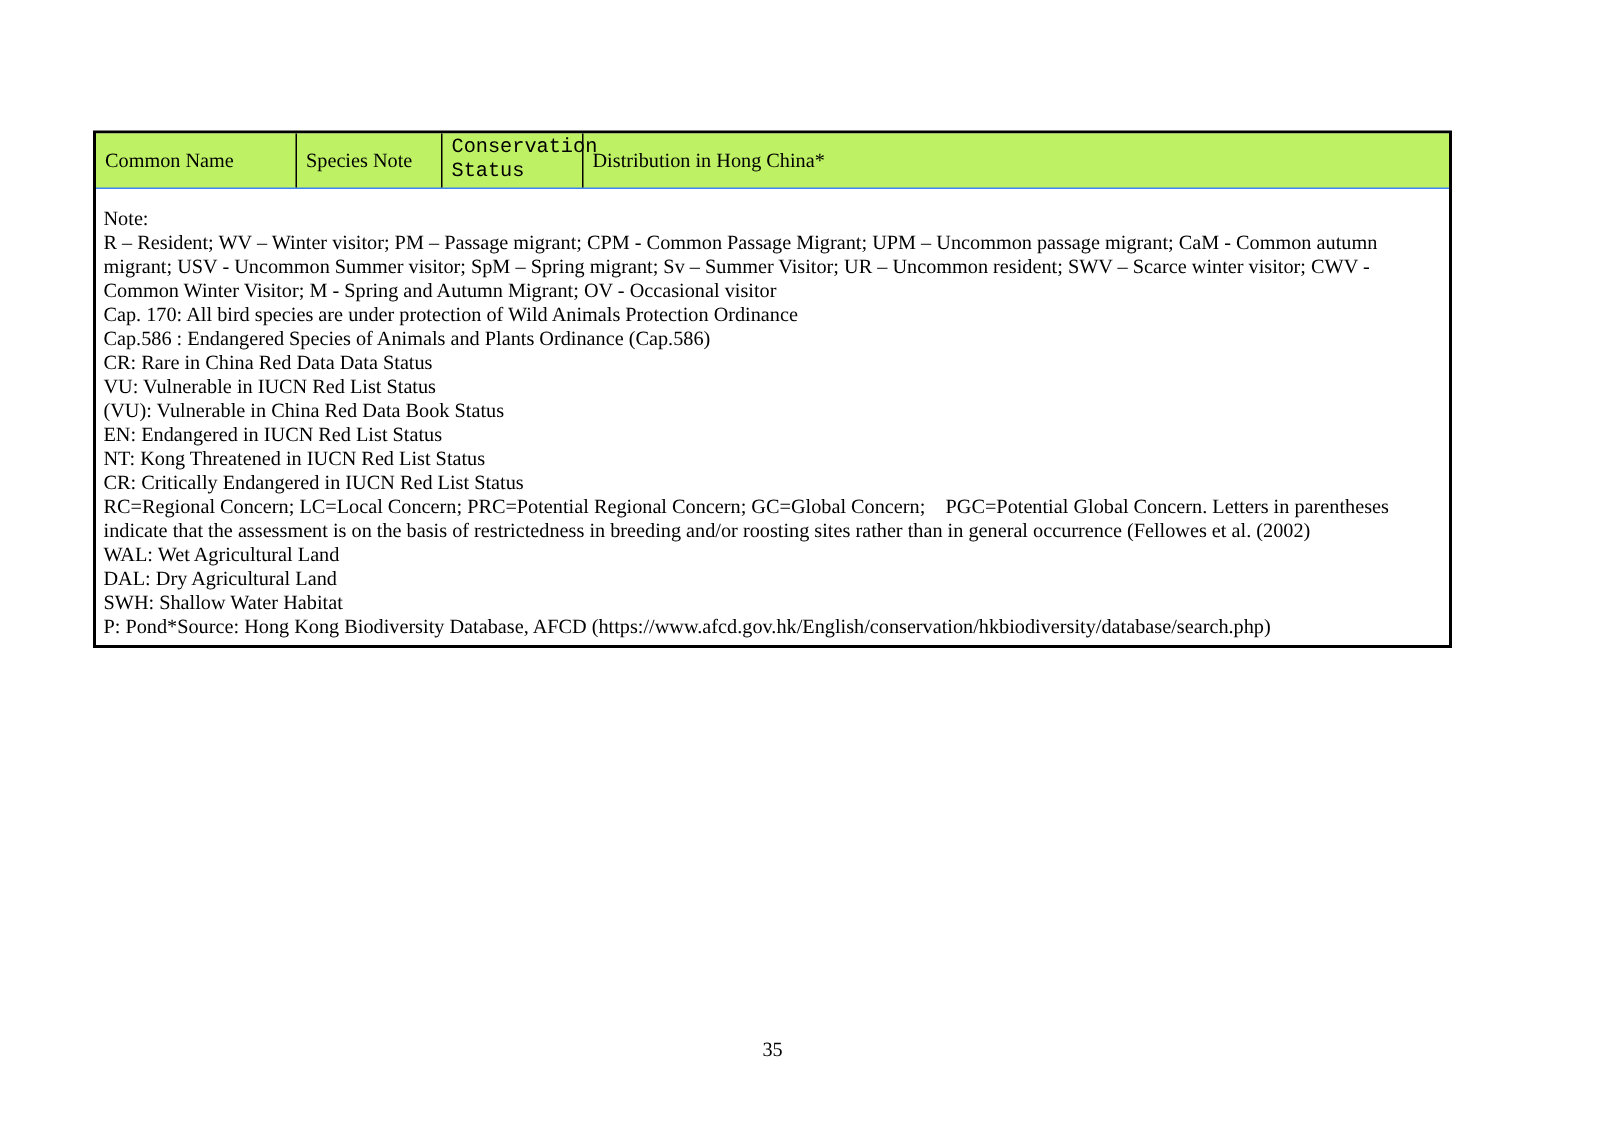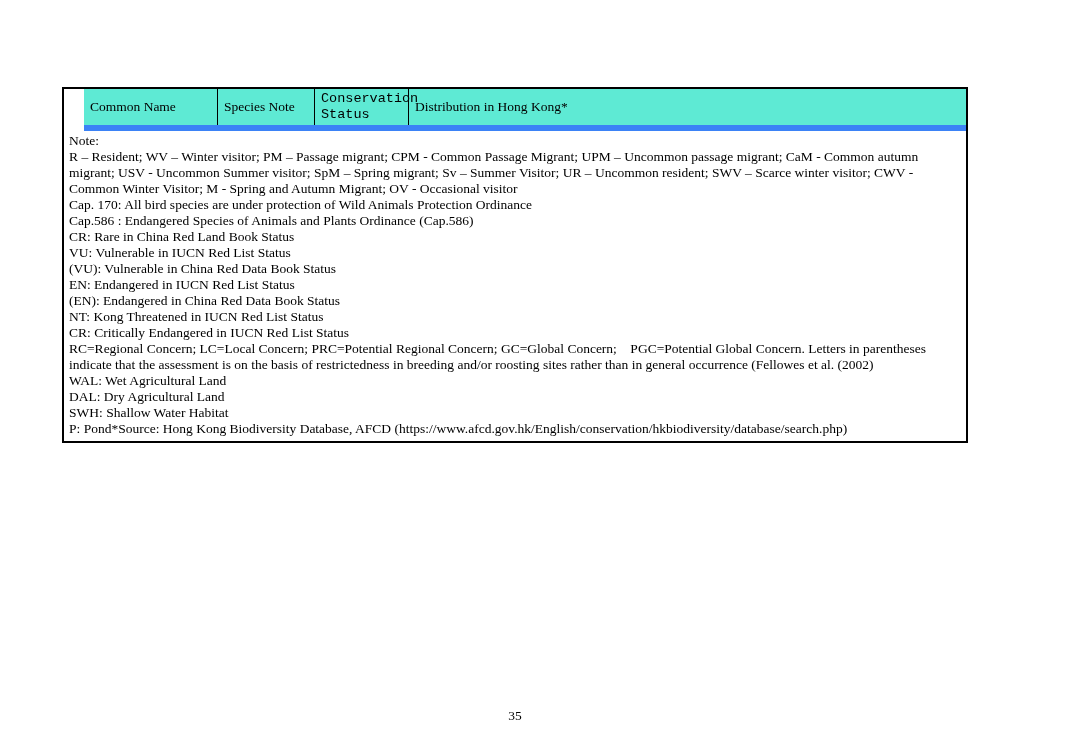--- a/index.html
+++ b/index.html
@@ -20,83 +20,80 @@
     position: absolute;
     left: 62px;
     top: 87px;
     width: 906px;
     border: 2px solid #000000;
     box-sizing: border-box;
     background: #ffffff;
   }
   .header-row {
     display: flex;
-    background: #5eead4;
-    border-bottom: 6px solid #3b82f6;
-    margin-left: 20px;
+    background: #bef264;
+    border-bottom: 1px solid #3b82f6;
   }
   .hcell {
     box-sizing: border-box;
     border-right: 1px solid #000000;
     padding: 2px 6px;
     font-size: 13.5px;
     line-height: 16px;
     min-height: 31px;
     display: flex;
     align-items: center;
   }
   .hcell.c1 { width: 134px; }
   .hcell.c2 { width: 97px; }
   .hcell.c3 { width: 95px; }
   .hcell.c4 { width: 94px; font-family: Liberation Mono, monospace; }
   .hcell.c5 { width: 235px; }
   .hcell.c6 { flex: 1; border-right: none; }
   .note-cell {
-    padding: 2px 6px 4px 5px;
+    padding: 12px 6px 4px 5px;
     font-size: 13.5px;
     line-height: 16px;
   }
   .note-line {
     white-space: pre-wrap;
   }
   .page-number {
     position: absolute;
     left: 62px;
     top: 692px;
     width: 906px;
     text-align: center;
     font-size: 13.5px;
     line-height: 16px;
-    margin-top: 16px;
   }
 </style>
 </head>
 <body>
 
 <div class="page">
 
   <div class="doc-table">
 
     <div class="header-row">
       <div class="hcell c1">Common Name</div>
       <div class="hcell c2">Species Note</div>
       <div class="hcell c4">Conservation Status</div>
-      <div class="hcell c6">Distribution in Hong Kong*</div>
+      <div class="hcell c6">Distribution in Hong China*</div>
     </div>
 
     <div class="note-cell">
       <div class="note-line">Note:</div>
       <div class="note-line">R – Resident; WV – Winter visitor; PM – Passage migrant; CPM - Common Passage Migrant; UPM – Uncommon passage migrant; CaM - Common autumn migrant; USV - Uncommon Summer visitor; SpM – Spring migrant; Sv – Summer Visitor; UR – Uncommon resident; SWV – Scarce winter visitor; CWV - Common Winter Visitor; M - Spring and Autumn Migrant; OV - Occasional visitor</div>
       <div class="note-line">Cap. 170: All bird species are under protection of Wild Animals Protection Ordinance</div>
       <div class="note-line">Cap.586 : Endangered Species of Animals and Plants Ordinance (Cap.586)</div>
-      <div class="note-line">CR: Rare in China Red Land Book Status</div>
+      <div class="note-line">CR: Rare in China Red Data Data Status</div>
       <div class="note-line">VU: Vulnerable in IUCN Red List Status</div>
       <div class="note-line">(VU): Vulnerable in China Red Data Book Status</div>
       <div class="note-line">EN: Endangered in IUCN Red List Status</div>
-      <div class="note-line">(EN): Endangered in China Red Data Book Status</div>
       <div class="note-line">NT: Kong Threatened in IUCN Red List Status</div>
       <div class="note-line">CR: Critically Endangered in IUCN Red List Status</div>
       <div class="note-line">RC=Regional Concern; LC=Local Concern; PRC=Potential Regional Concern; GC=Global Concern;    PGC=Potential Global Concern. Letters in parentheses indicate that the assessment is on the basis of restrictedness in breeding and/or roosting sites rather than in general occurrence (Fellowes et al. (2002)</div>
       <div class="note-line">WAL: Wet Agricultural Land</div>
       <div class="note-line">DAL: Dry Agricultural Land</div>
       <div class="note-line">SWH: Shallow Water Habitat</div>
       <div class="note-line">P: Pond*Source: Hong Kong Biodiversity Database, AFCD (https://www.afcd.gov.hk/English/conservation/hkbiodiversity/database/search.php)</div>
     </div>
 
   </div>

